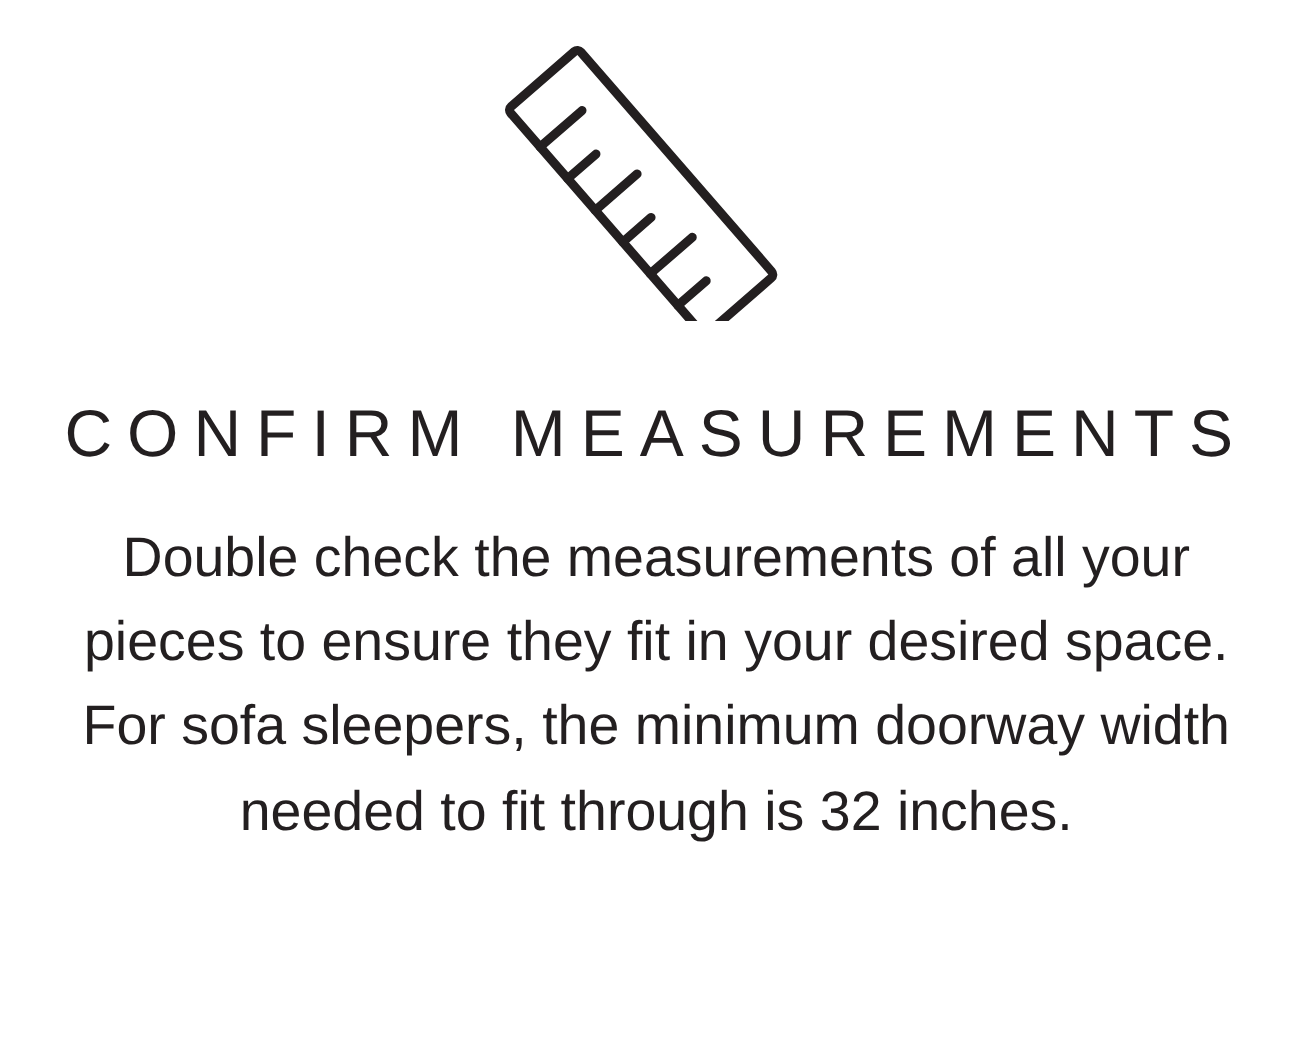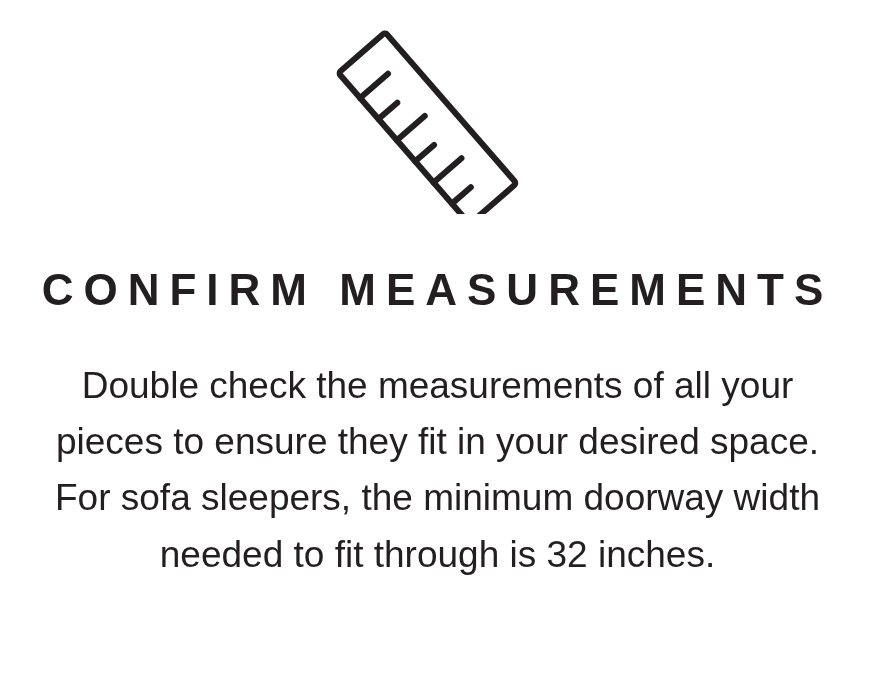--- a/index.html
+++ b/index.html
@@ -30,29 +30,29 @@
     display: flex;
     align-items: center;
     justify-content: center;
   }
   .icon-wrap svg {
     display: block;
   }
   .headline {
     margin-top: 54px;
     font-size: 44px;
-    font-weight: 700;
+    font-weight: 400;
     letter-spacing: 10px;
     text-align: center;
     color: #231f20;
     line-height: 1;
     white-space: nowrap;
   }
   .body-copy {
-    margin-top: 46px;
+    margin-top: 32px;
     width: 800px;
     text-align: center;
     font-size: 37px;
     line-height: 1.52;
     color: #231f20;
     font-weight: 400;
   }
 </style>
 </head>
 <body>

